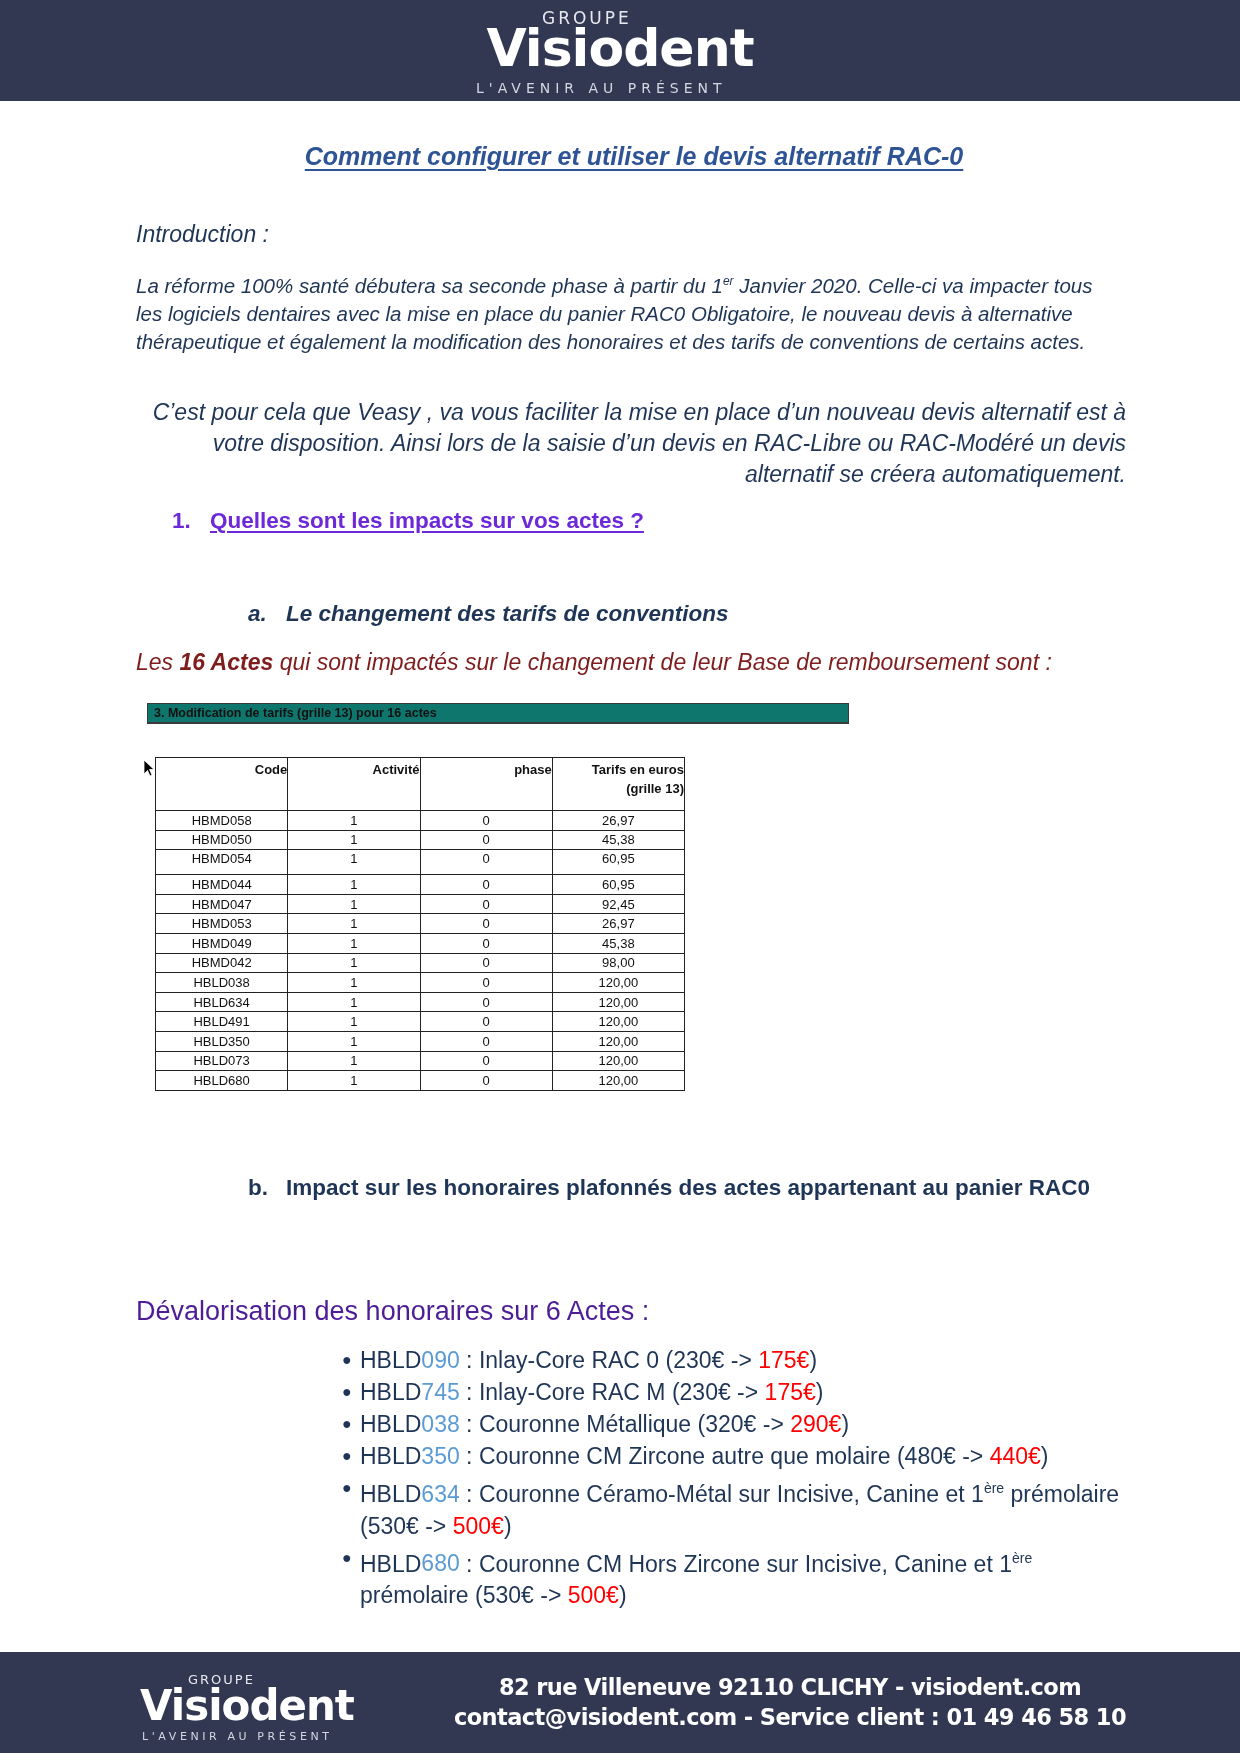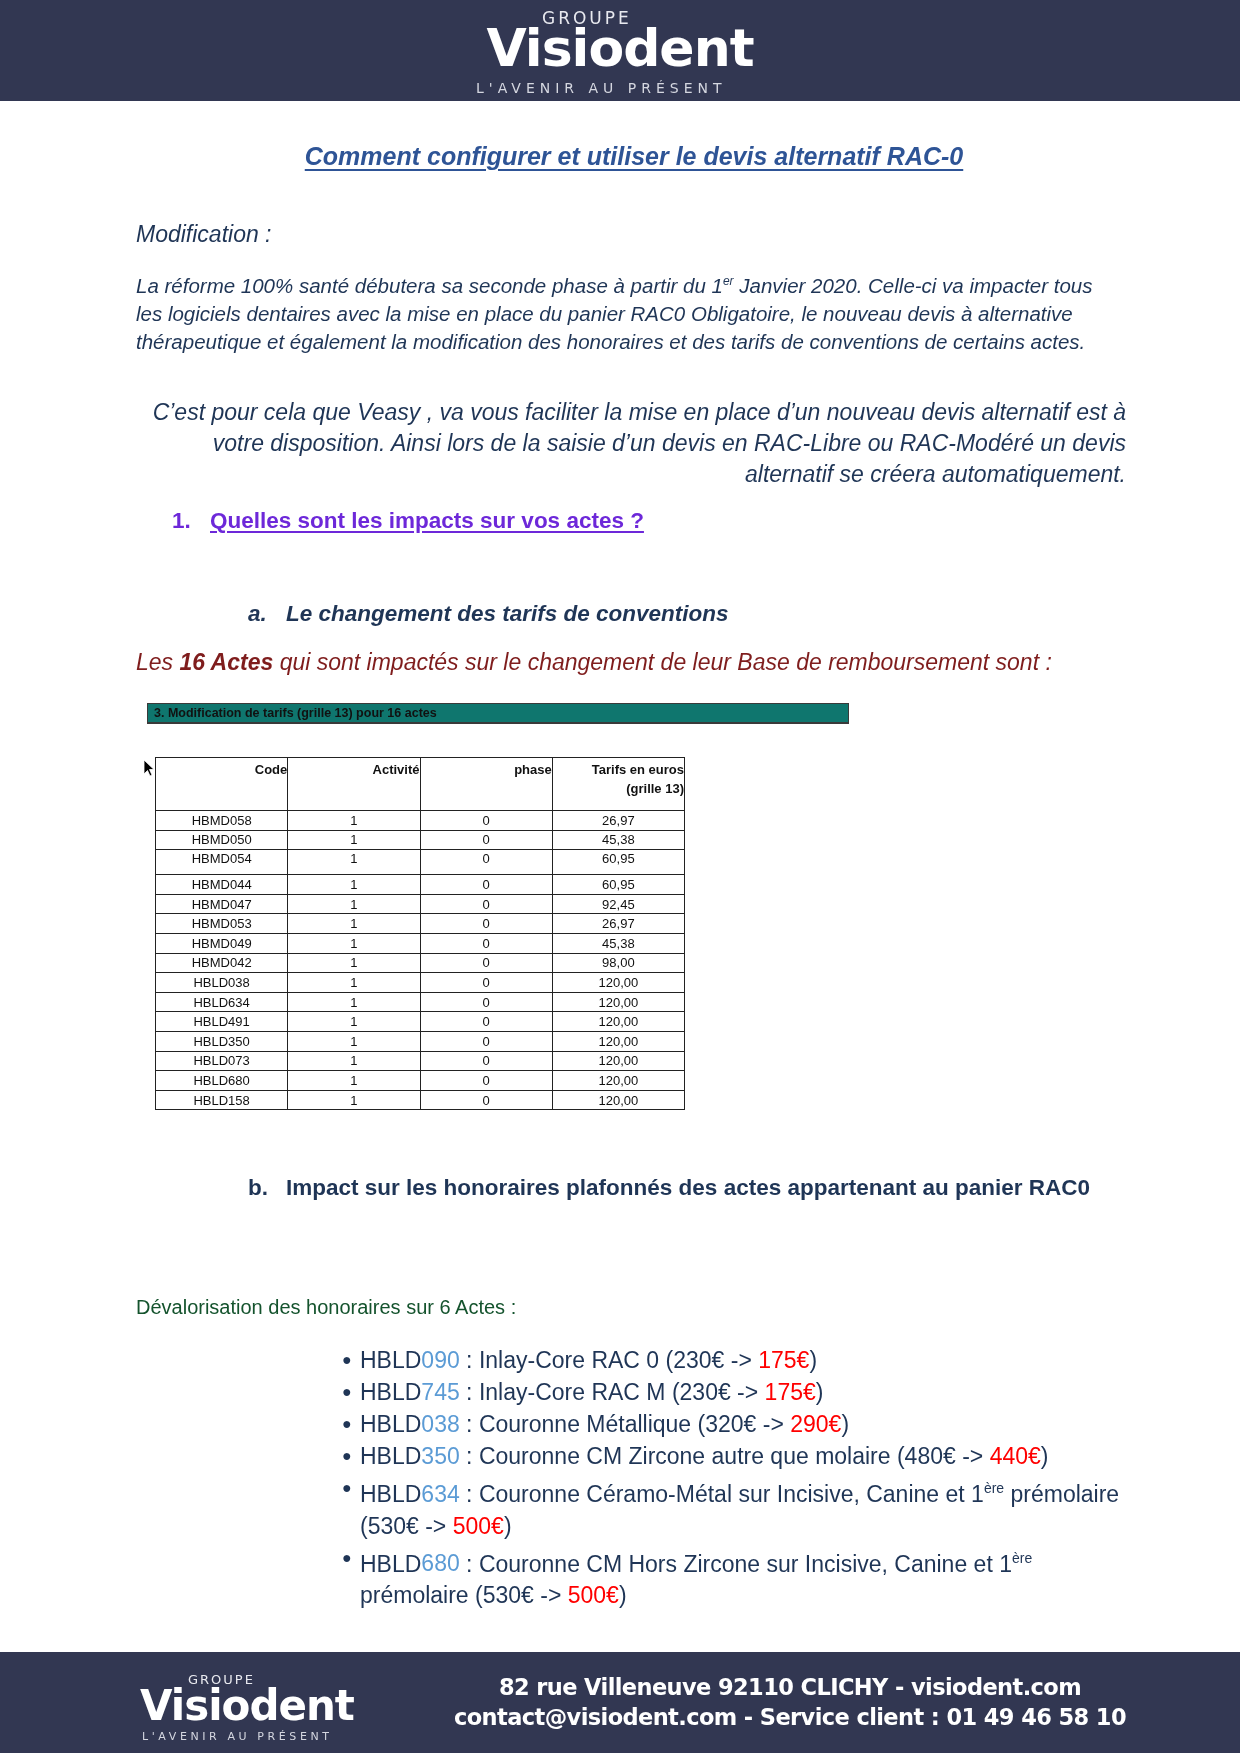--- a/index.html
+++ b/index.html
@@ -66,21 +66,21 @@
   table.tarifs th { height: 53px; vertical-align: top; font-weight: bold; padding-top: 2px; line-height: 19px; text-align: right; }
   table.tarifs td { height: 19.6px; line-height: 17px; padding: 0; }
   table.tarifs tr.tall td { height: 25px; vertical-align: top; }
 
   .section-b {
     position: absolute; left: 248px; top: 1172px; width: 880px; font-size: 22.5px; font-weight: bold; color: #1f3556; line-height: 31px;
   }
   .section-b .num { position: absolute; left: 0; top: 0; }
   .section-b .txt { display: block; padding-left: 38px; }
 
-  .deval { position: absolute; left: 136px; top: 1296px; font-size: 20px; color: #14532d; }
+  .deval { position: absolute; left: 136px; top: 1296px; font-size: 27px; color: #4c1d95; }
 
   ul.acts {
     position: absolute; left: 340px; top: 1344px; width: 790px; list-style: none;
     font-size: 23px; color: #1f3556; line-height: 32px;
   }
   ul.acts li { position: relative; padding-left: 20px; }
   ul.acts li .bullet { position: absolute; left: 2px; top: 0; font-size: 16px; }
   ul.acts .code-suffix { color: #5b9bd5; margin-top: 44px; }
   ul.acts .new-price { color: #ff0000; }
   ul.acts sup { font-size: 14px; }
@@ -102,21 +102,21 @@
 <body>
 
 <div class="header-band"></div>
 <div class="logo header-logo">
   <div class="groupe">GROUPE</div>
   <div class="brand">Visiodent</div>
   <div class="tag">L'AVENIR AU PRÉSENT</div>
 </div>
 
 <div class="title">Comment configurer et utiliser le devis alternatif RAC-0</div>
-<div class="intro-label">Modification :</div>
+<div class="intro-label">Introduction :</div>
 <div class="para1"><span>La réforme 100% santé débutera sa seconde phase à partir du 1</span><sup>er</sup><span> Janvier 2020. Celle-ci va impacter tous les logiciels dentaires avec la mise en place du panier RAC0 Obligatoire, le nouveau devis à alternative thérapeutique et également la modification des honoraires et des tarifs de conventions de certains actes.</span></div>
 <div class="para2">C’est pour cela que Veasy , va vous faciliter la mise en place d’un nouveau devis alternatif est à votre disposition. Ainsi lors de la saisie d’un devis en RAC-Libre ou RAC-Modéré un devis alternatif se créera automatiquement.</div>
 
 <div class="section1">
   <span class="num">1.</span><span class="txt">Quelles sont les impacts sur vos actes ?</span>
 </div>
 
 <div class="section-a">
   <span class="num">a.</span><span>Le changement des tarifs de conventions</span>
 </div>
@@ -215,26 +215,20 @@
         <td>1</td>
         <td>0</td>
         <td>120,00</td>
       </tr>
       <tr>
         <td>HBLD680</td>
         <td>1</td>
         <td>0</td>
         <td>120,00</td>
       </tr>
-      <tr>
-        <td>HBLD158</td>
-        <td>1</td>
-        <td>0</td>
-        <td>120,00</td>
-      </tr>
     </tbody>
 </table>
 
 <div class="section-b">
   <span class="num">b.</span>
   <span class="txt">Impact sur les honoraires plafonnés des actes appartenant au panier RAC0</span>
 </div>
 
 <div class="deval">Dévalorisation des honoraires sur 6 Actes :</div>
 

